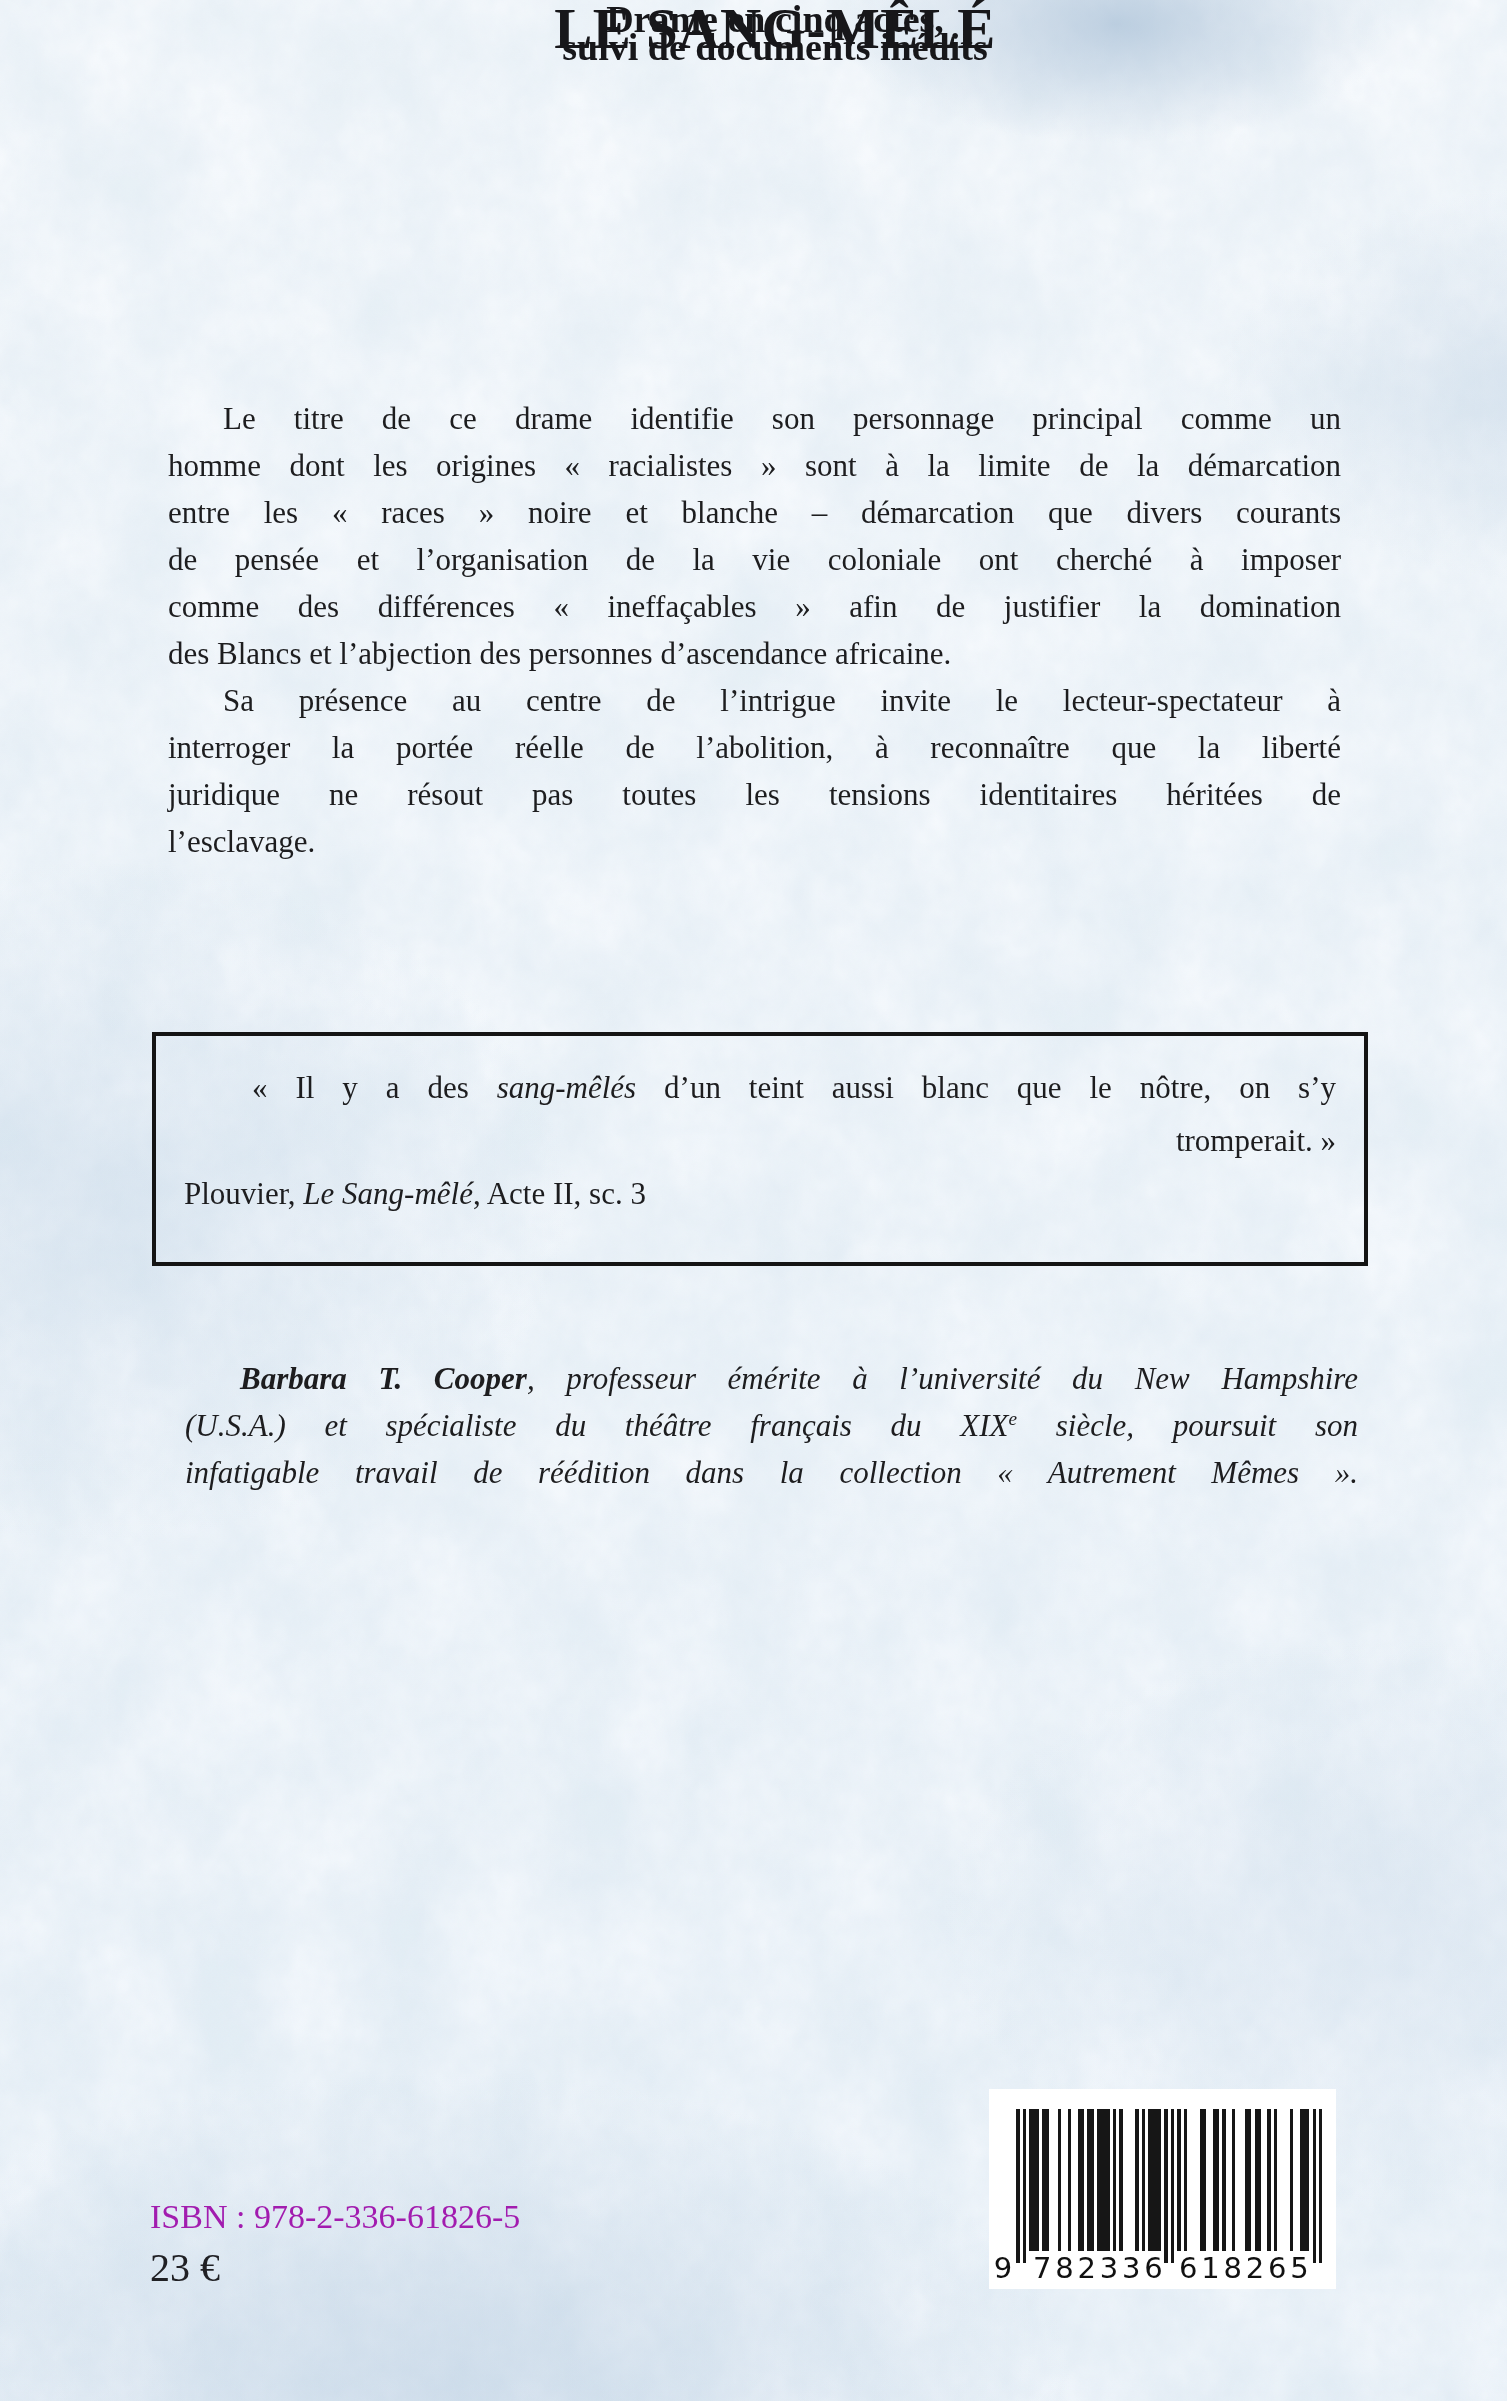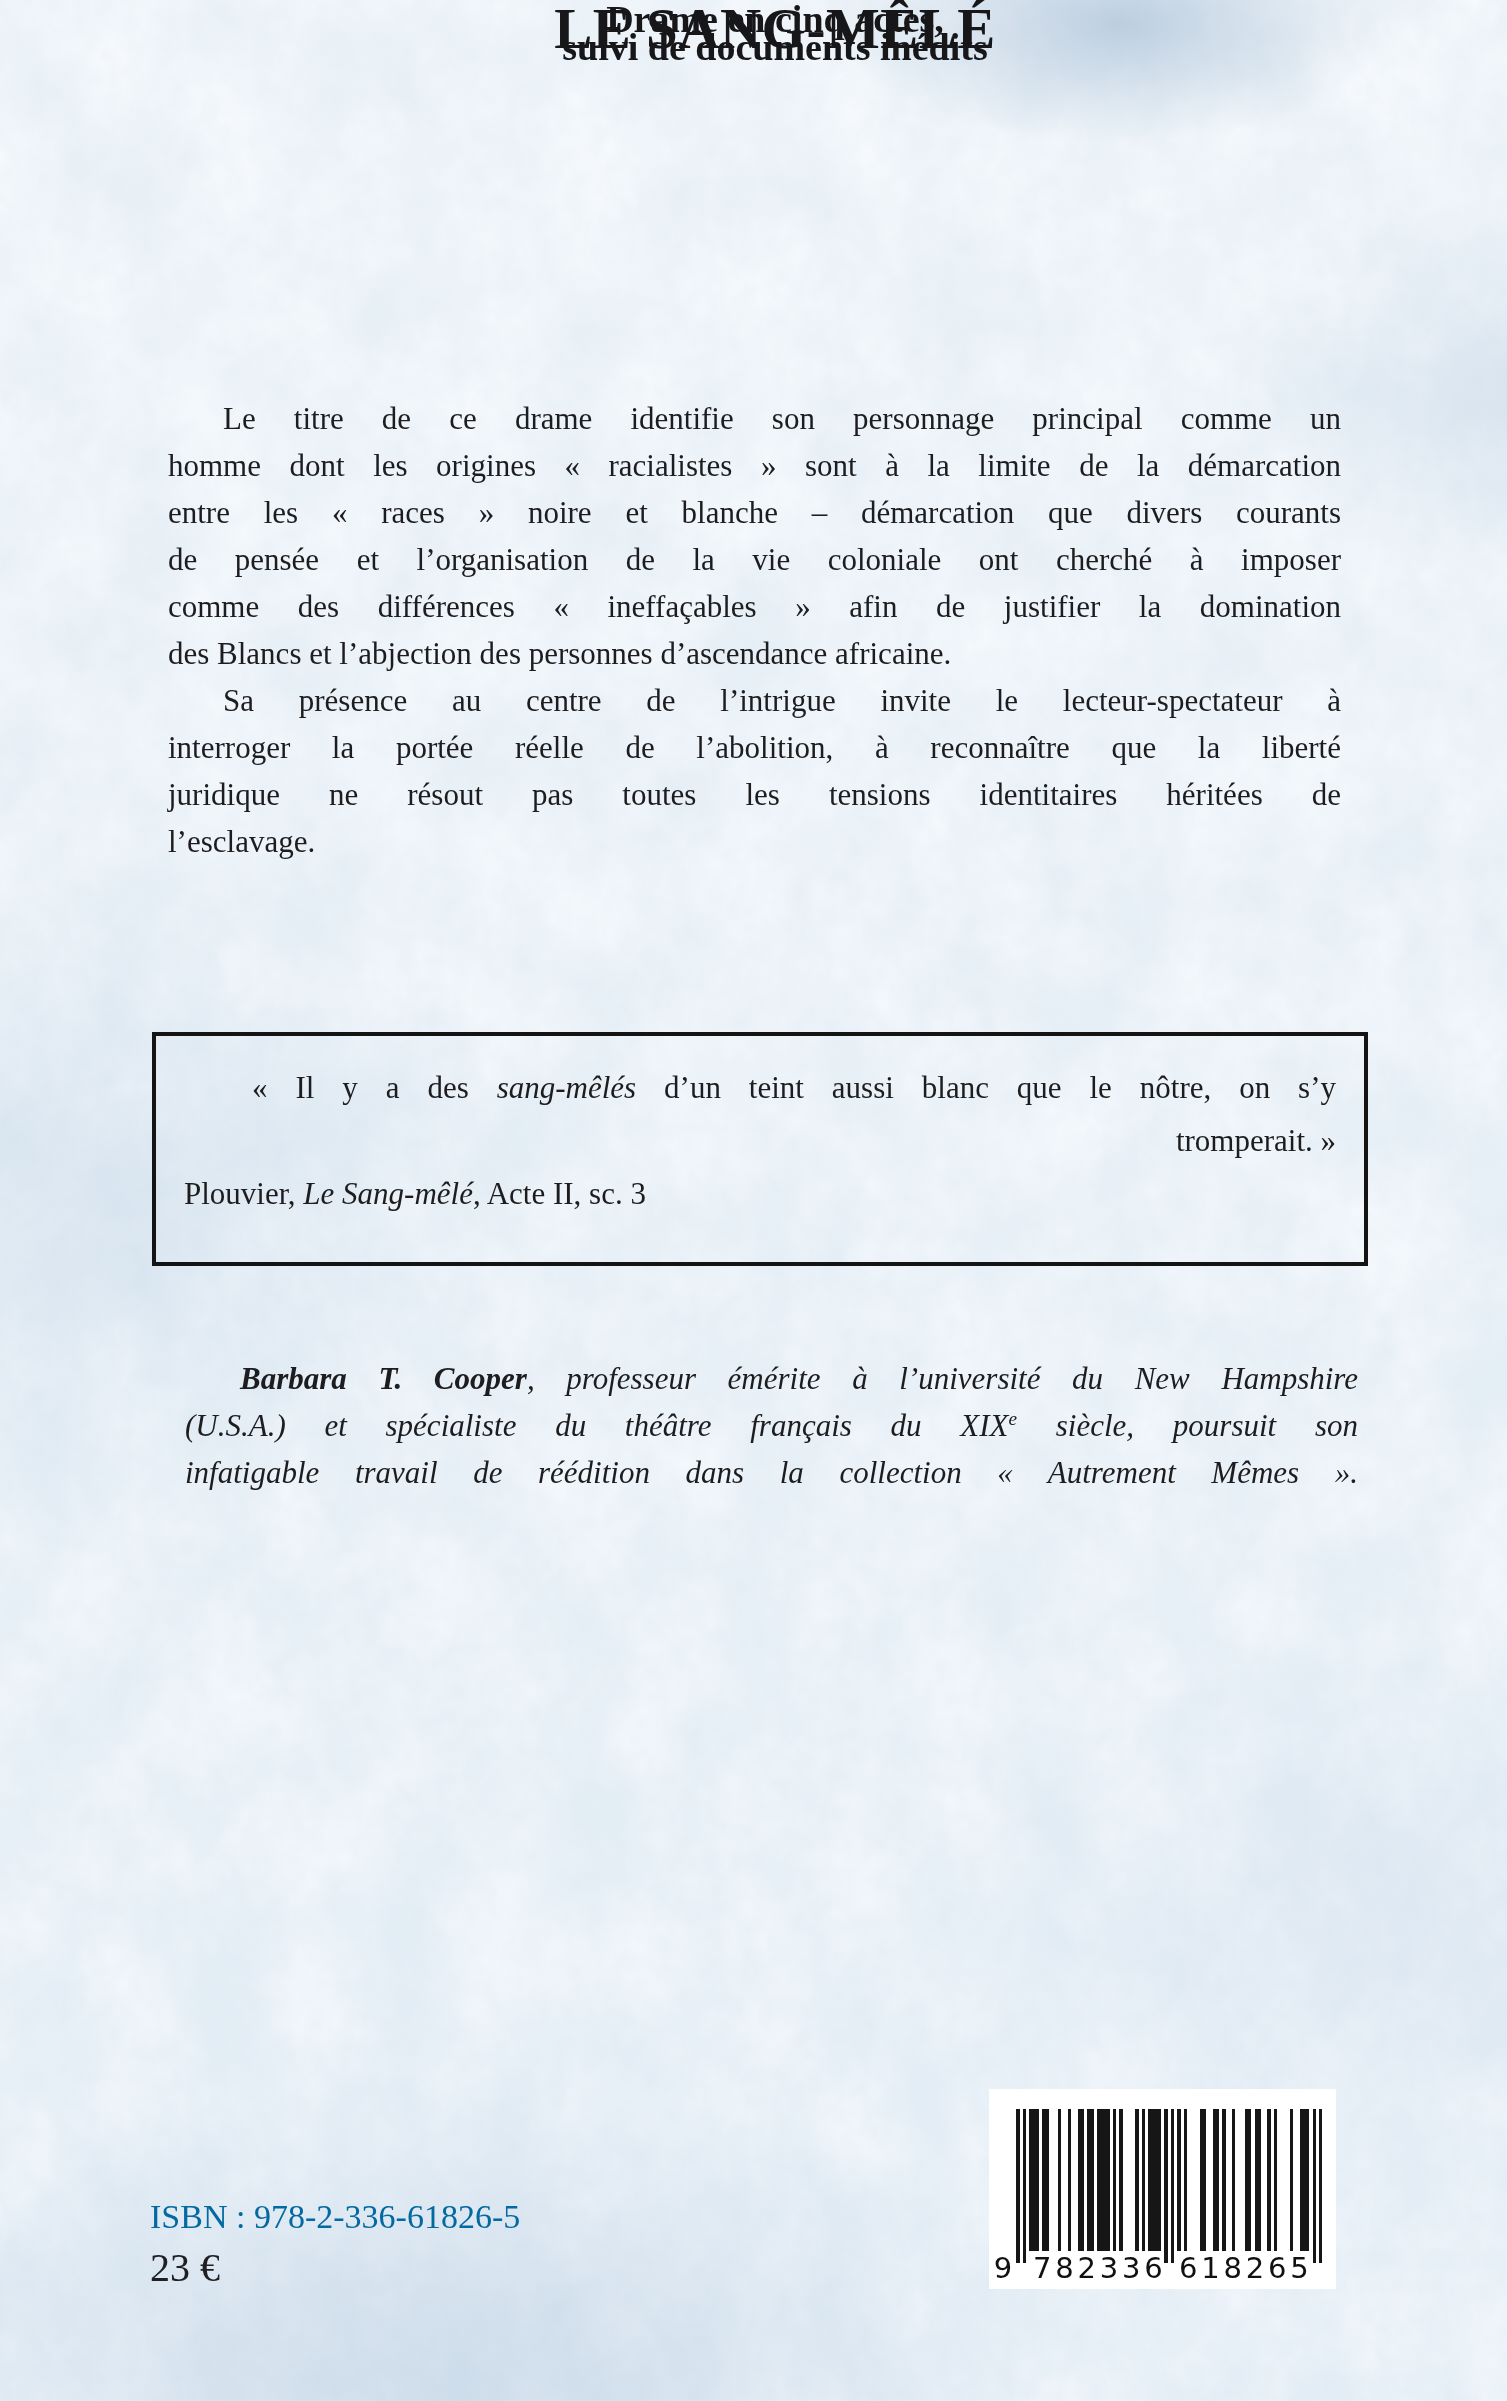--- a/index.html
+++ b/index.html
@@ -56,21 +56,21 @@
   .quote-box .q1{text-align:justify;text-align-last:justify;text-indent:68px;}
   .quote-box .q2{text-align:right;margin-left:8px;}
   .quote-box .attr{padding-right:5.7px;}
 
   .author-note{
     left:185px;width:1173px;top:1355px;
     font-size:31px;line-height:47px;
     font-style:italic;
   }
 
-  .isbn{left:150px;top:2200px;font-size:34px;line-height:1;color:#0369a1;}
+  .isbn{left:150px;top:2200px;font-size:34px;line-height:1;color:#a21caf;}
   .price{left:150px;top:2248px;font-size:40px;line-height:1;color:#202024;}
 
   .bc-box{
     left:989px;top:2089px;width:347px;height:200px;
     background:#ffffff;
   }
   .bc-bars{
     position:absolute;left:27.4px;top:20px;width:306px;height:154px;
     display:flex;align-items:flex-start;
   }

